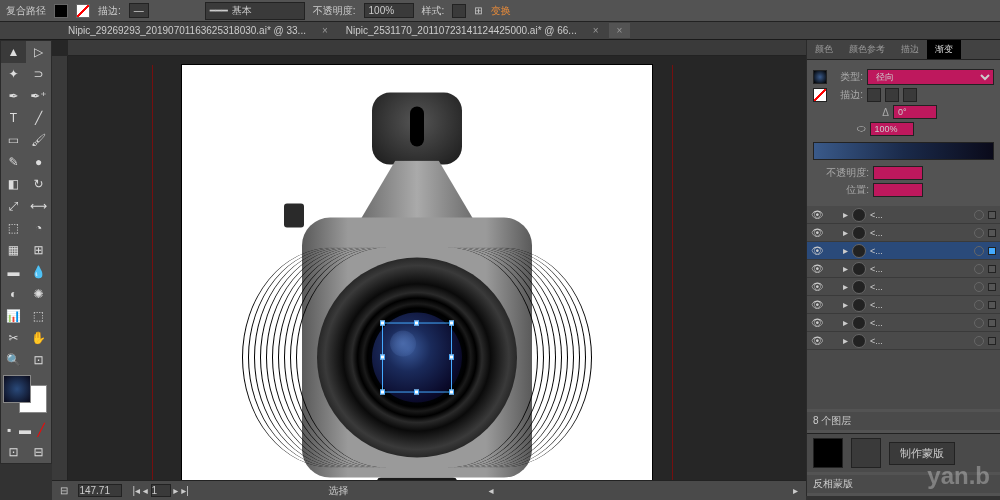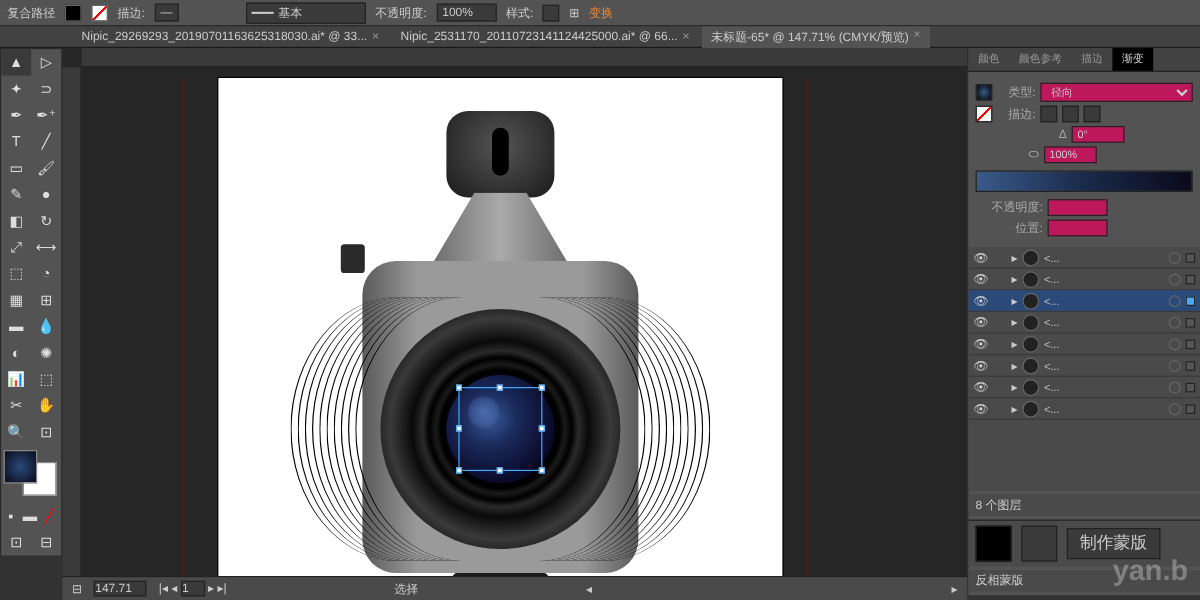--- a/index.html
+++ b/index.html
@@ -5,21 +5,21 @@
 *{margin:0;padding:0;box-sizing:border-box;font-family:Arial,"Microsoft YaHei",sans-serif;font-size:10px;color:#ccc;user-select:none}
 body{width:1000px;height:500px;background:#323232;overflow:hidden;position:relative}
 .topbar{height:22px;background:#535353;display:flex;align-items:center;padding:0 6px;gap:8px;border-bottom:1px solid #222}
 .topbar .label{color:#ccc}
 .topbar .swatch{width:14px;height:14px;background:#000;border:1px solid #666}
 .topbar .swatch2{width:14px;height:14px;background:linear-gradient(135deg,#fff 45%,red 45%,red 55%,#fff 55%);border:1px solid #666}
 .topbar .sel{background:#3a3a3a;border:1px solid #222;padding:1px 4px;display:flex;align-items:center;gap:4px}
 .topbar .num{background:#3a3a3a;border:1px solid #222;padding:1px 4px;width:50px}
 .topbar .orange{color:#e68a3a}
 .tabs{height:18px;background:#424242;display:flex;align-items:center;padding-left:60px;gap:2px;border-bottom:1px solid #1a1a1a}
-.tab{padding:2px 8px;color:#999;font-size:9px;display:flex;align-items:flex-start;gap:4px}
+.tab{padding:2px 8px;color:#999;font-size:9px;display:flex;align-items:flex-start;gap:16px}
 .tab.active{background:#535353;color:#fff}
 .tab .x{color:#999;cursor:pointer}
 .toolbox{position:absolute;left:0;top:40px;width:52px;background:#535353;border:1px solid #2a2a2a;display:flex;flex-wrap:wrap}
 .tool{width:25px;height:22px;display:flex;align-items:center;justify-content:center;color:#ddd;font-size:12px;border:1px solid transparent}
 .tool.sel{background:#3a3a3a}
 .toolswatch{width:48px;height:40px;position:relative;margin:4px 2px}
 .toolswatch .bg{position:absolute;width:28px;height:28px;border:1px solid #888;top:10px;left:16px;background:#fff}
 .toolswatch .fg{position:absolute;width:28px;height:28px;border:1px solid #888;top:0;left:0;background:radial-gradient(circle,#2a4a7a,#0a0a1a)}
 .canvas-area{position:absolute;left:52px;top:40px;right:194px;bottom:20px;background:#262626;overflow:hidden}
 .rulers-h{position:absolute;top:0;left:16px;right:0;height:16px;background:#3a3a3a;border-bottom:1px solid #222}
@@ -60,21 +60,21 @@
 .sel-box .h{position:absolute;width:5px;height:5px;background:#fff;border:1px solid #4af}
 .sel-box .h1{left:-3px;top:-3px}.sel-box .h2{right:-3px;top:-3px}.sel-box .h3{left:-3px;bottom:-3px}.sel-box .h4{right:-3px;bottom:-3px}
 .sel-box .h5{left:50%;top:-3px;margin-left:-3px}.sel-box .h6{left:50%;bottom:-3px;margin-left:-3px}
 .sel-box .h7{top:50%;left:-3px;margin-top:-3px}.sel-box .h8{top:50%;right:-3px;margin-top:-3px}
 .fins{position:absolute;top:30px;left:-60px;width:110px;height:220px}
 .fins.right{left:auto;right:-60px;transform:scaleX(-1)}
 .fins span{position:absolute;border:1.2px solid #000;border-radius:50%;border-right:none;border-top:none;border-bottom:none;width:180px;height:220px}
 .foot{width:80px;height:16px;background:#1a1a1a;border-radius:4px 4px 0 0;margin:0 auto}
 .mini{width:14px;height:14px;display:inline-block;background:#3a3a3a;border:1px solid #222}
 .bottom-panel{padding:4px 6px;background:#4a4a4a;border-top:1px solid #222;display:flex;align-items:center;gap:8px}
-.mask-btn{background:#3a3a3a;border:1px solid #222;padding:3px 10px;font-size:14px}
+.mask-btn{background:#3a3a3a;border:1px solid #222;padding:3px 10px;font-size:11px}
 </style>
 </head>
 <body>
 
 <div class="topbar">
   <span class="label">复合路径</span>
   <span class="swatch"></span>
   <span class="swatch2"></span>
   <span class="label">描边:</span>
   <span class="sel">—</span>
@@ -91,21 +91,20 @@
 <div class="tabs">
   <div class="tab">
       <span>Nipic_29269293_20190701163625318030.ai* @ 33...</span>
       <span class="x">×</span>
     </div>
   <div class="tab">
       <span>Nipic_2531170_20110723141124425000.ai* @ 66...</span>
       <span class="x">×</span>
     </div>
   <div class="tab active">
-      <span>未标题-65* @ 147.71% (CMYK/预览)</span>
       <span class="x">×</span>
     </div>
 </div>
 
 <div class="toolbox">
   <div class="tool sel">▲</div>
   <div class="tool">▷</div>
   <div class="tool">✦</div>
   <div class="tool">⊃</div>
   <div class="tool">✒</div>

